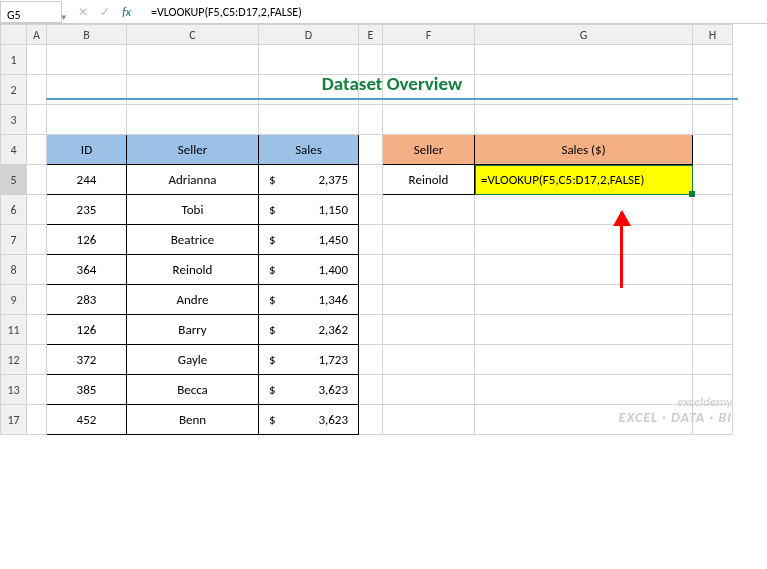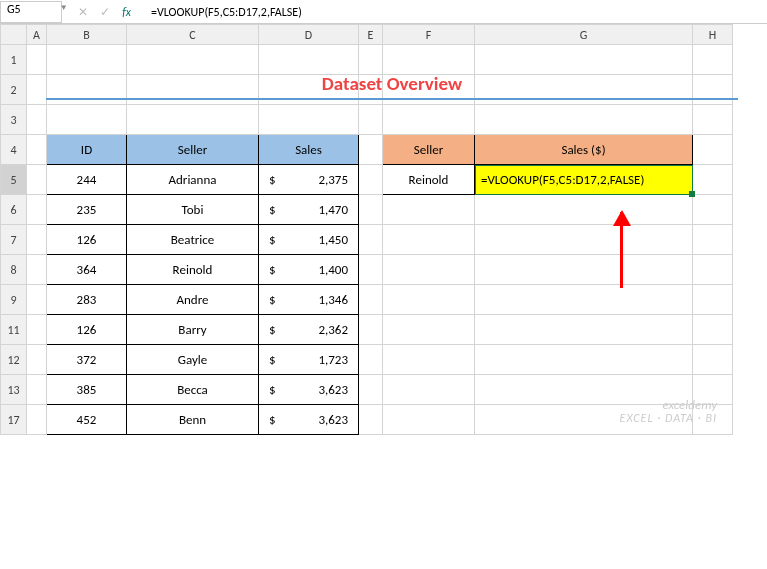--- a/index.html
+++ b/index.html
@@ -15,21 +15,21 @@
       align-items: center;
       border-bottom: 1px solid #ccc;
       height: 24px;
       background: #fff;
     }
     .name-box {
       width: 62px;
       border: 1px solid #ccc;
       height: 22px;
       display: flex;
-      align-items: flex-start;
+      align-items: flex-end;
       padding: 0 6px;
       font-size: 12px;
       margin-right: 2px;
       gap: 39px;
     }
     .name-box-caret {
       margin-left: auto;
       font-size: 8px;
       color: #888;
     }
@@ -98,21 +98,21 @@
     .row1cell { height: 26px; }
     .row2cell { height: 38px; }
     .title-overlay {
       position: absolute;
       left: 46px;
       top: 48px;
       width: 692px;
       text-align: center;
       font-size: 19px;
       font-family: "Segoe UI", Calibri, sans-serif;
-      color: #ef4444;
+      color: #15803d;
       font-weight: 600;
       border-bottom: 2.5px solid #5b9bd5;
       padding-bottom: 3px;
     }
     .row3cell { height: 10px; }
     .sales-wrap { display: flex; justify-content: space-between; padding: 0 10px; }
     
     .active-cell {
       background: #ffff00 !important;
       outline: 1.5px solid #107c41;
@@ -150,21 +150,21 @@
       position: absolute;
       top: -2px;
       left: -2px;
       width: 0; height: 0;
       border-left: 9px solid transparent;
       border-right: 9px solid transparent;
       border-bottom: 16px solid #ff0000;
     }
     .watermark {
       position: absolute;
-      right: 50px;
+      right: 35px;
       bottom: 10px;
       color: #ccc;
       font-size: 13px;
       font-style: italic;
       text-align: right;
       line-height: 1.1;
       pointer-events: none;
       margin-left: 32px;
     }
   </style>
@@ -275,21 +275,21 @@
           <td class=""></td>
         </tr>
         <tr class="">
           <td class="rowhdr">6</td>
           <td class=""></td>
           <td class="dbord">235</td>
           <td class="dbord">Tobi</td>
           <td class="dbord">
             <div class="sales-wrap">
               <span>$</span>
-              <span>1,470</span>
+              <span>1,150</span>
             </div>
           </td>
           <td class=""></td>
           <td class=""></td>
           <td class=""></td>
           <td class=""></td>
         </tr>
         <tr class="">
           <td class="rowhdr">7</td>
           <td class=""></td>
@@ -405,15 +405,15 @@
       </tbody>
   </table>
 
   <div class="arrow-wrap">
     <div class="arrow-head"></div>
     <div class="arrow-line"></div>
   </div>
 
   <div class="watermark">
     <div>exceldemy</div>
-    <div style="font-size:12px;letter-spacing:1px;">EXCEL · DATA · BI</div>
+    <div style="font-size:14px;letter-spacing:1px;font-weight:bold;">EXCEL · DATA · BI</div>
   </div>
 </div>
 
 </body></html>

